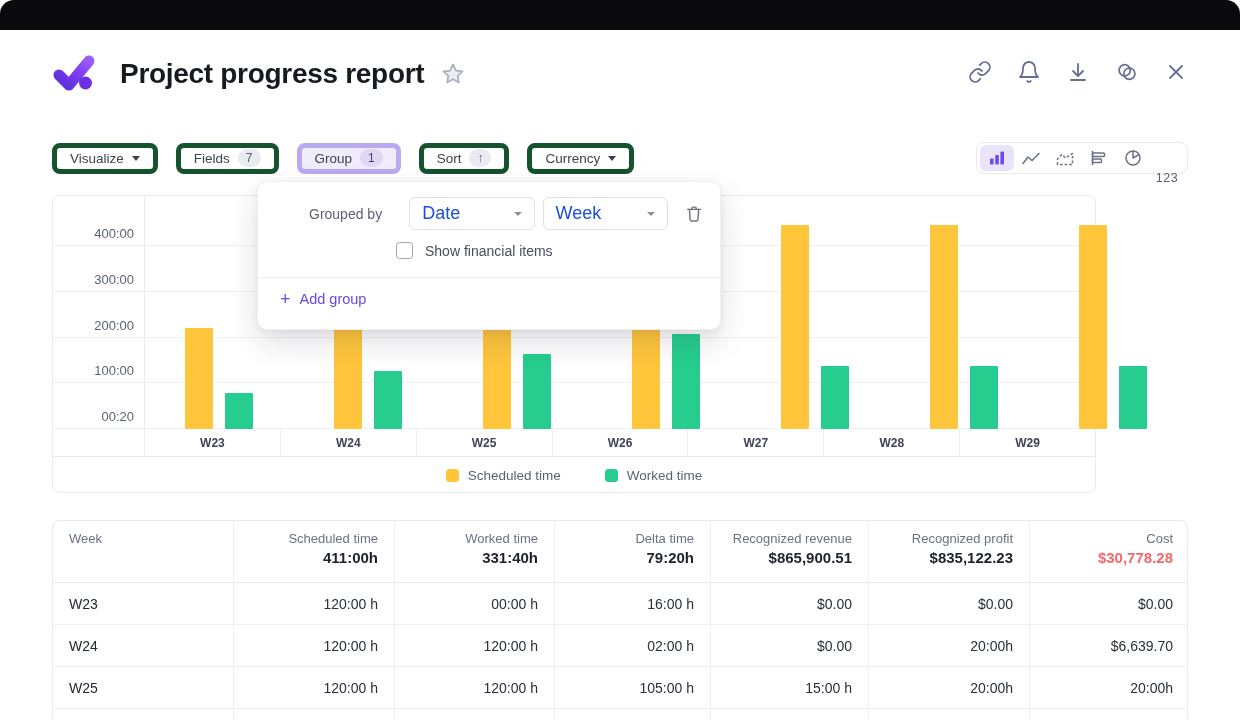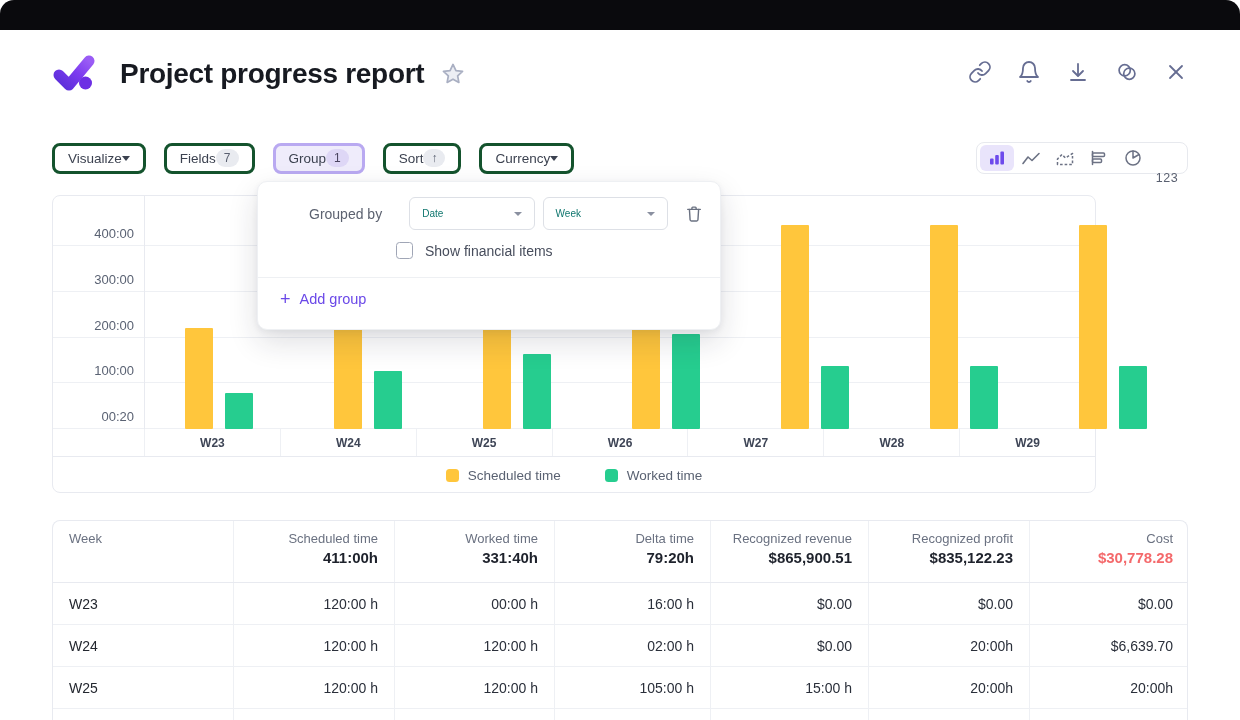--- a/index.html
+++ b/index.html
@@ -16,22 +16,22 @@
   .app-header { position:absolute; left:52px; top:50px; right:52px; height:48px; display:flex; align-items:center; }
   .logo { width:50px; height:44px; flex:0 0 auto; }
   .page-title { margin-left:18px; font-size:28px; font-weight:700; color:#171a21; letter-spacing:-0.3px; }
   .fav-star { margin-left:16px; width:26px; height:26px; cursor:pointer; }
   .header-icons { position:absolute; right:0px; top:10px; display:flex; gap:25px; align-items:center; }
   .hicon { width:24px; height:24px; cursor:pointer; }
 
   
   .toolbar { position:absolute; left:52px; top:142px; right:52px; height:32px; display:flex; align-items:center; }
   .tb-left { display:flex; gap:18px; }
-  .tb-btn { height:31px; display:flex; align-items:center; gap:0; padding:0 13px;
-    background:#fff; border:3px solid #14532d; border-radius:8px; font-size:13.5px; color:#3c4250; cursor:pointer; white-space:nowrap; }
+  .tb-btn { height:31px; display:flex; align-items:center; gap:8px; padding:0 13px;
+    background:#fff; border:5px solid #14532d; border-radius:8px; font-size:13.5px; color:#3c4250; cursor:pointer; white-space:nowrap; }
   .tb-btn .badge { background:#e9ebf0; color:#5a6070; border-radius:10px; font-size:12px; padding:2px 8px; line-height:14px; }
   .tb-btn.active { background:#efecfb; border-color:#b9a9f1; }
   .tb-btn.active .badge { background:#ded7f6; color:#4a4460; }
   .caret { width:0; height:0; border-left:4.5px solid transparent; border-right:4.5px solid transparent; border-top:5px solid #3c4250; }
   .view-switcher { position:absolute; right:0; top:0; height:32px; display:flex; align-items:center; padding:0 3px;
     border:1px solid #e7e9ee; border-radius:8px; background:#fff; }
   .vs-item { width:34px; height:26px; display:flex; align-items:center; justify-content:center; border-radius:6px; cursor:pointer; }
   .vs-item.active { background:#e9e4fb; }
   .vs-123 { font-size:12.5px; color:#5a6070; letter-spacing:0.5px;margin-top:40px; }
 
@@ -56,21 +56,21 @@
   .legend-swatch { width:13px; height:13px; border-radius:3.5px; }
   .legend-label { font-size:13.5px; color:#5a6272; }
 
   
   .group-popup { position:absolute; left:257px; top:181px; width:464px; height:149px; background:#fff;
     border:1px solid #eef0f3; border-radius:10px; box-shadow:0 12px 30px rgba(25,28,50,0.14), 0 2px 6px rgba(25,28,50,0.06); z-index:20; }
   .gp-row1 { position:absolute; left:23px; top:15px; right:16px; height:33px; display:flex; align-items:center;margin-left:28px; }
   .gp-label { font-size:14px; color:#5c6270; width:110px; }
   .gp-select { width:135px; height:33px; border:1px solid #dde0e6; border-radius:6px; background:#fff;
     display:flex; align-items:center; justify-content:space-between; padding:0 12px; margin-right:8px; cursor:pointer; }
-  .gp-select-value { font-size:10px; color:#0f766e; }
+  .gp-select-value { font-size:18px; color:#1d4ed8; }
   .gp-caret { width:0; height:0; border-left:4px solid transparent; border-right:4px solid transparent; border-top:4.5px solid #8a90a0; }
   .gp-trash { margin-left:8px; width:22px; height:22px; cursor:pointer; }
   .gp-row2 { position:absolute; left:138px; top:60px; display:flex; align-items:center; gap:12px; }
   .gp-checkbox { width:17px; height:17px; border:1.6px solid #a0a6b6; border-radius:3.5px; background:#fff; cursor:pointer; }
   .gp-check-label { font-size:14px; color:#474d5c; }
   .gp-divider { position:absolute; left:0; top:95px; width:100%; height:1px; background:#eef0f3; }
   .gp-add { position:absolute; left:22px; top:108px; display:flex; align-items:center; gap:9px; color:#6a48e8; cursor:pointer; }
   .gp-add-plus { font-size:18px; line-height:18px; font-weight:400; }
   .gp-add-label { font-size:14.5px; font-weight:500; }
 

